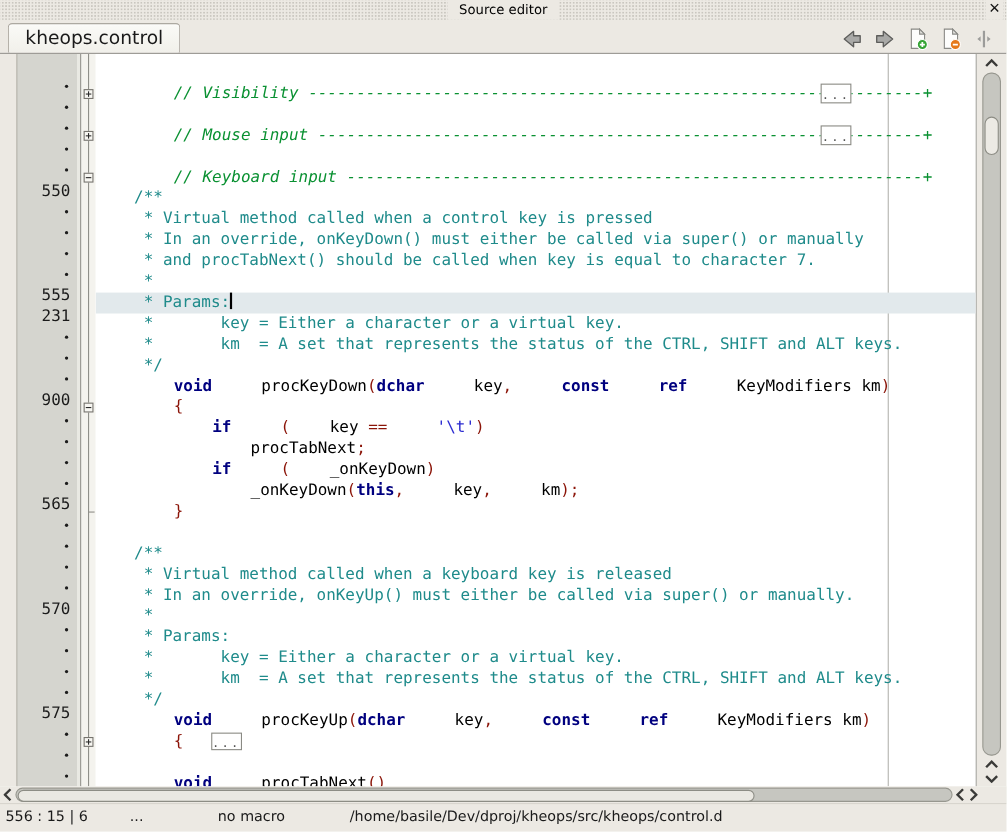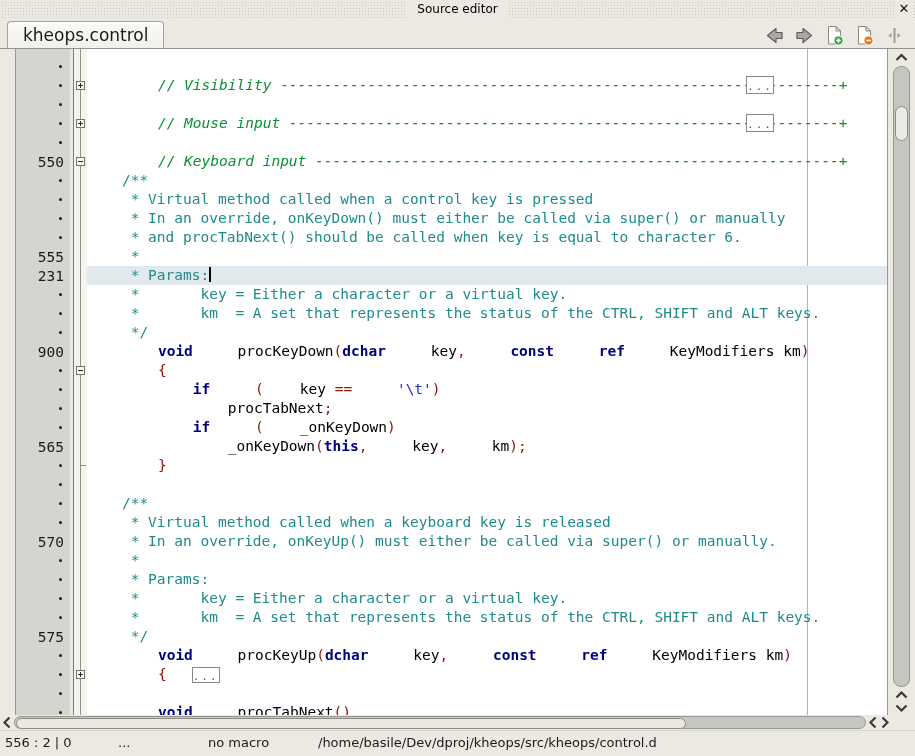--- a/index.html
+++ b/index.html
@@ -15,21 +15,21 @@
   
   .tabbar{height:30px;flex:0 0 30px;display:flex;align-items:flex-end;padding-left:7px;box-sizing:border-box;background:#ece9e3;}
   .tab{height:26px;padding:0 15px;display:flex;align-items:center;font-size:17px;color:#1a1a1a;
     background:linear-gradient(#fafaf7,#f1f0ea);border:1px solid #a6a29a;border-bottom:none;border-radius:4px 4px 0 0;box-shadow:inset 0 1px 0 #fff;}
   .toolbar{margin-left:auto;display:flex;align-items:center;gap:9px;padding-right:10px;padding-bottom:2px;}
   .tool{width:21px;height:21px;display:flex;align-items:center;justify-content:center;}
 
   
   .editor{flex:0 0 667px;height:667px;display:flex;border-top:1px solid #94928c;box-sizing:border-box;overflow:hidden;background:#fff;}
   .left-strip{flex:0 0 16px;background:#ece9e3;border-right:1px solid #9b998f;box-sizing:border-box;}
-  .numcol{flex:0 0 54px;background:#d5d5cf;overflow:hidden;padding-top:8px;box-sizing:border-box;}
+  .numcol{flex:0 0 54px;background:#d5d5cf;overflow:hidden;padding-top:20px;box-sizing:border-box;}
   .gutter-edge{flex:0 0 4px;background:#e9e9e3;border-right:1px solid #7d7b76;box-sizing:border-box;}
   .foldbar{flex:0 0 13px;background:#f4f3ee;position:relative;overflow:hidden;padding-top:8px;box-sizing:border-box;}
   .foldbar .vline{position:absolute;left:6px;top:0;bottom:0;width:1px;background:#8f8f89;}
   .codecol{flex:1 1 auto;background:#fff;position:relative;overflow:hidden;padding-top:8px;box-sizing:border-box;border-right:1px solid #9a9892;}
   .margin-line{position:absolute;left:720px;top:0;bottom:0;width:1px;background:#b4b4ae;}
 
   .g-row{height:19px;display:flex;align-items:center;justify-content:flex-end;padding-right:6px;
     font-family:"DejaVu Sans Mono",monospace;font-size:14.5px;color:#1a1a1a;box-sizing:border-box;}
   .g-dot{width:3px;height:3px;border-radius:50%;background:#1c1c1c;margin-right:2px;}
   .f-row{height:19px;position:relative;}
@@ -67,21 +67,21 @@
   .h-track{position:absolute;left:14px;top:1px;width:852px;height:13px;background:#c6c6c0;border:1px solid #97978f;border-radius:7px;box-sizing:border-box;}
   .h-thumb{position:absolute;left:1px;top:1px;height:9px;width:668px;background:#eae8e2;border:1px solid #8d8d85;border-radius:6px;}
   .h-arrow-r1{position:absolute;left:867px;top:0;width:11px;height:15px;}
   .h-arrow-r2{position:absolute;left:879px;top:0;width:11px;height:15px;}
 
   
   .statusbar{flex:1 1 auto;position:relative;background:#ece9e3;border-top:1px solid #d8d5ce;font-size:13px;color:#1a1a1a;}
   .statusbar span{position:absolute;top:4px;white-space:nowrap;}
   .sb-caret{left:5px;}
   .sb-dots{left:118px;}
-  .sb-macro{left:208px;}
+  .sb-macro{left:198px;}
   .sb-path{left:318px;}
 </style>
 </head>
 <body>
 
 <div class="window">
 
   <div class="titlebar">
     <span class="title">Source editor</span>
     <span class="close-btn">✕</span>
@@ -280,21 +280,21 @@
         <div class="c-row"><span class="tok-t">    </span><span class="tok-c">// Visibility ----------------------------------------------------------------+</span></div>
         <div class="ellipsis-right" style="top: 27px;">...</div>
         <div class="c-row"></div>
         <div class="c-row"><span class="tok-t">    </span><span class="tok-c">// Mouse input ---------------------------------------------------------------+</span></div>
         <div class="ellipsis-right" style="top: 65px;">...</div>
         <div class="c-row"></div>
         <div class="c-row"><span class="tok-t">    </span><span class="tok-c">// Keyboard input ------------------------------------------------------------+</span></div>
         <div class="c-row"><span class="tok-d">    /**</span></div>
         <div class="c-row"><span class="tok-d">     * Virtual method called when a control key is pressed</span></div>
         <div class="c-row"><span class="tok-d">     * In an override, onKeyDown() must either be called via super() or manually</span></div>
-        <div class="c-row"><span class="tok-d">     * and procTabNext() should be called when key is equal to character 6.</span></div>
+        <div class="c-row"><span class="tok-d">     * and procTabNext() should be called when key is equal to character 7.</span></div>
         <div class="c-row"><span class="tok-d">     *</span></div>
         <div class="c-row current"><span class="tok-d">     * Params:</span><span class="caret"></span></div>
         <div class="c-row"><span class="tok-d">     *       key = Either a character or a virtual key.</span></div>
         <div class="c-row"><span class="tok-d">     *       km  = A set that represents the status of the CTRL, SHIFT and ALT keys.</span></div>
         <div class="c-row"><span class="tok-d">     */</span></div>
         <div class="c-row"><span class="tok-t">    </span><span class="tok-k">void</span><span class="tok-t"> procKeyDown</span><span class="tok-s">(</span><span class="tok-k">dchar</span><span class="tok-t"> key</span><span class="tok-s">,</span><span class="tok-t"> </span><span class="tok-k">const</span><span class="tok-t"> </span><span class="tok-k">ref</span><span class="tok-t"> KeyModifiers km</span><span class="tok-s">)</span></div>
         <div class="c-row"><span class="tok-t">    </span><span class="tok-s">{</span></div>
         <div class="c-row"><span class="tok-t">        </span><span class="tok-k">if</span><span class="tok-t"> </span><span class="tok-s">(</span><span class="tok-t">key </span><span class="tok-s">==</span><span class="tok-t"> </span><span class="tok-str">'\t'</span><span class="tok-s">)</span></div>
         <div class="c-row"><span class="tok-t">            procTabNext</span><span class="tok-s">;</span></div>
         <div class="c-row"><span class="tok-t">        </span><span class="tok-k">if</span><span class="tok-t"> </span><span class="tok-s">(</span><span class="tok-t">_onKeyDown</span><span class="tok-s">)</span></div>
@@ -351,19 +351,19 @@
         </svg>
     </div>
     <div class="arrow h-arrow-r2">
       <svg width="8" height="13" viewBox="0 0 8 13">
           <path d="M1.5 1.5 L6.5 6.5 L1.5 11.5" fill="none" stroke="#3a3a38" stroke-width="2.2"></path>
         </svg>
     </div>
   </div>
 
   <div class="statusbar">
-    <span class="sb-caret">556 : 2 | 0</span>
+    <span class="sb-caret">556 : 15 | 6</span>
     <span class="sb-dots">...</span>
     <span class="sb-macro">no macro</span>
     <span class="sb-path">/home/basile/Dev/dproj/kheops/src/kheops/control.d</span>
   </div>
 
 </div>
 
 </body></html>

